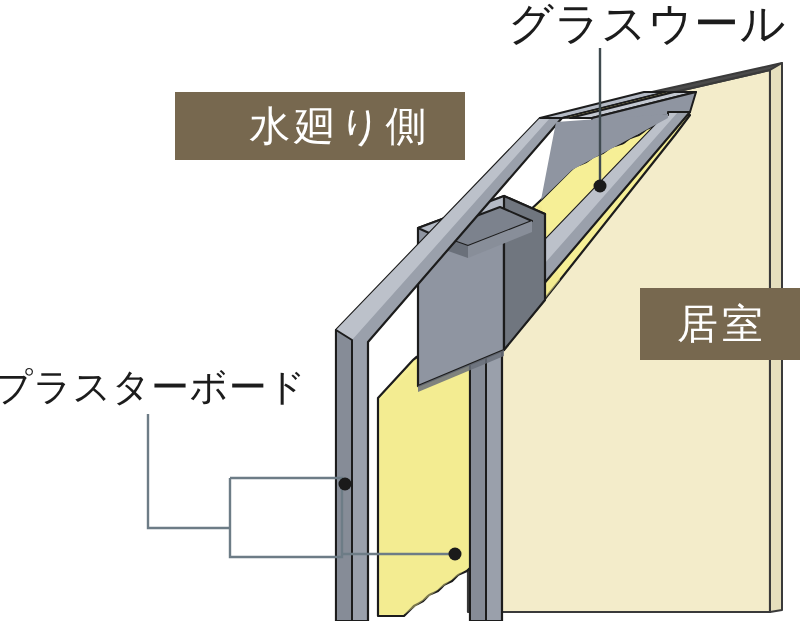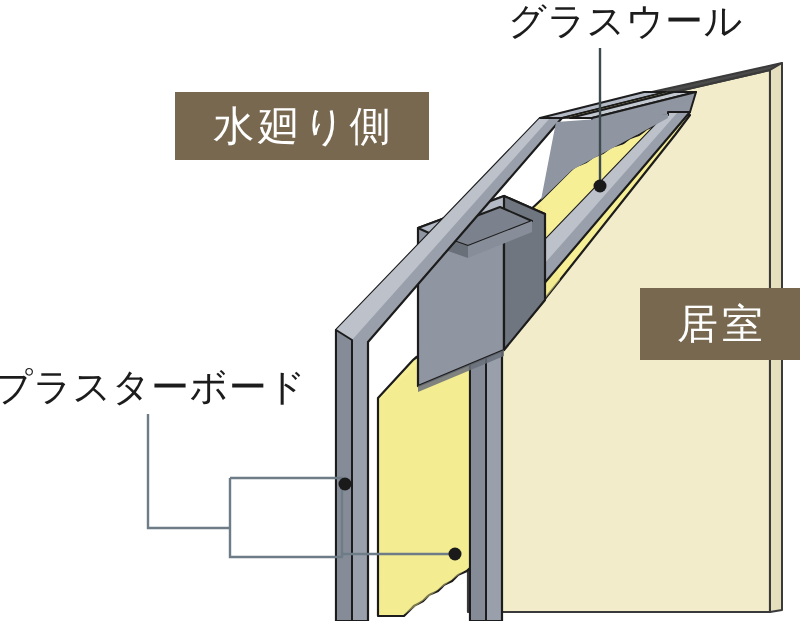--- a/index.html
+++ b/index.html
@@ -54,21 +54,21 @@
     position: absolute;
     color: #1c1c1c;
     line-height: 1;
     white-space: nowrap;
     letter-spacing: 0.01em;
     font-family: "Liberation Serif", "DejaVu Serif", serif;
   }
   #label-glasswool {
     left: 508px;
     top: 2px;
-    font-size: 38px;
+    font-size: 45px;
   }
   #label-plasterboard {
     left: -6px;
     top: 368px;
     font-size: 38px;
   }
 </style>
 </head>
 <body>
 
@@ -185,17 +185,17 @@
       <circle cx="345" cy="484" r="6.5" fill="#1a1a1a"></circle>
       <circle cx="455" cy="554" r="6.5" fill="#1a1a1a"></circle>
     </g>
 
   </svg>
 
   <div class="callout-text" id="label-glasswool" style="color: rgb(28, 28, 28);">グラスウール</div>
 
   <div class="callout-text" id="label-plasterboard" style="color: rgb(28, 28, 28);">プラスターボード</div>
 
-  <div class="badge" id="badge-wet" style="background: rgb(119, 104, 79); color: rgb(255, 255, 255);">水廻り側</div>
+  <div class="badge" id="badge-wet" style="background: rgb(119, 104, 79); color: rgb(255, 255, 255); padding-left: 36px;">水廻り側</div>
 
   <div class="badge" id="badge-room" style="background: rgb(119, 104, 79); color: rgb(255, 255, 255); margin-left: 8px;">居室</div>
 
 </div>
 
 </body></html>

